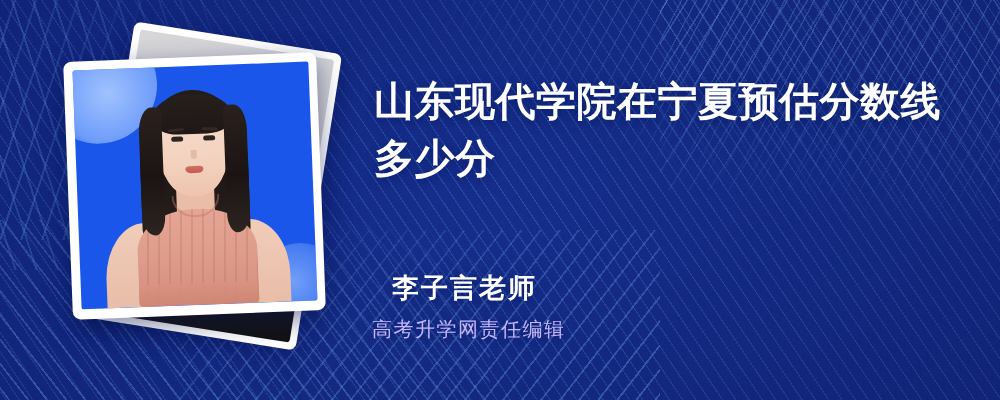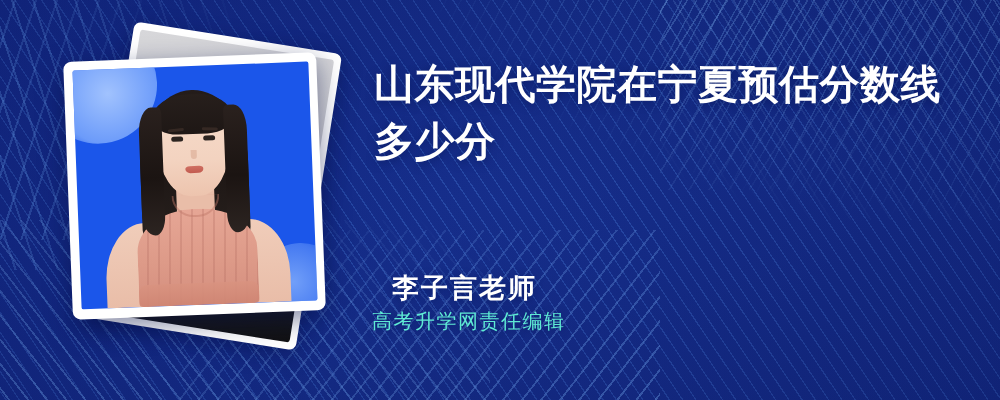--- a/index.html
+++ b/index.html
@@ -299,21 +299,21 @@
     width: 44px; height: 20px;
     border: 2px solid rgba(190,120,105,0.45);
     border-top: none;
     border-radius: 0 0 24px 24px;
   }
 
   
   .text-col {
     position: absolute;
     left: 374px;
-    top: 56px;
+    top: 73px;
     width: 600px;
   }
   .headline {
     color: #ffffff;
     font-size: 40px;
     font-weight: bold;
     line-height: 1.42;
     letter-spacing: 0.5px;
     text-shadow: 0 2px 10px rgba(5,18,80,0.55);
   }
@@ -324,26 +324,26 @@
   }
   .byline-name {
     color: #ffffff;
     font-size: 27px;
     font-weight: bold;
     letter-spacing: 2px;
     line-height: 1.25;
     text-shadow: 0 2px 9px rgba(5,18,80,0.55);
   }
   .byline-role {
-    color: #5eead4;
+    color: #c4b5fd;
     font-size: 20px;
     font-weight: normal;
     letter-spacing: 1.5px;
     line-height: 1.5;
-    margin-top: 0;
+    margin-top: 8px;
     margin-left: -20px;
     text-shadow: 0 1px 7px rgba(5,18,80,0.50);
   }
 </style>
 </head>
 <body>
 
 <div id="stage">
 
   <div class="bg-base"></div>

